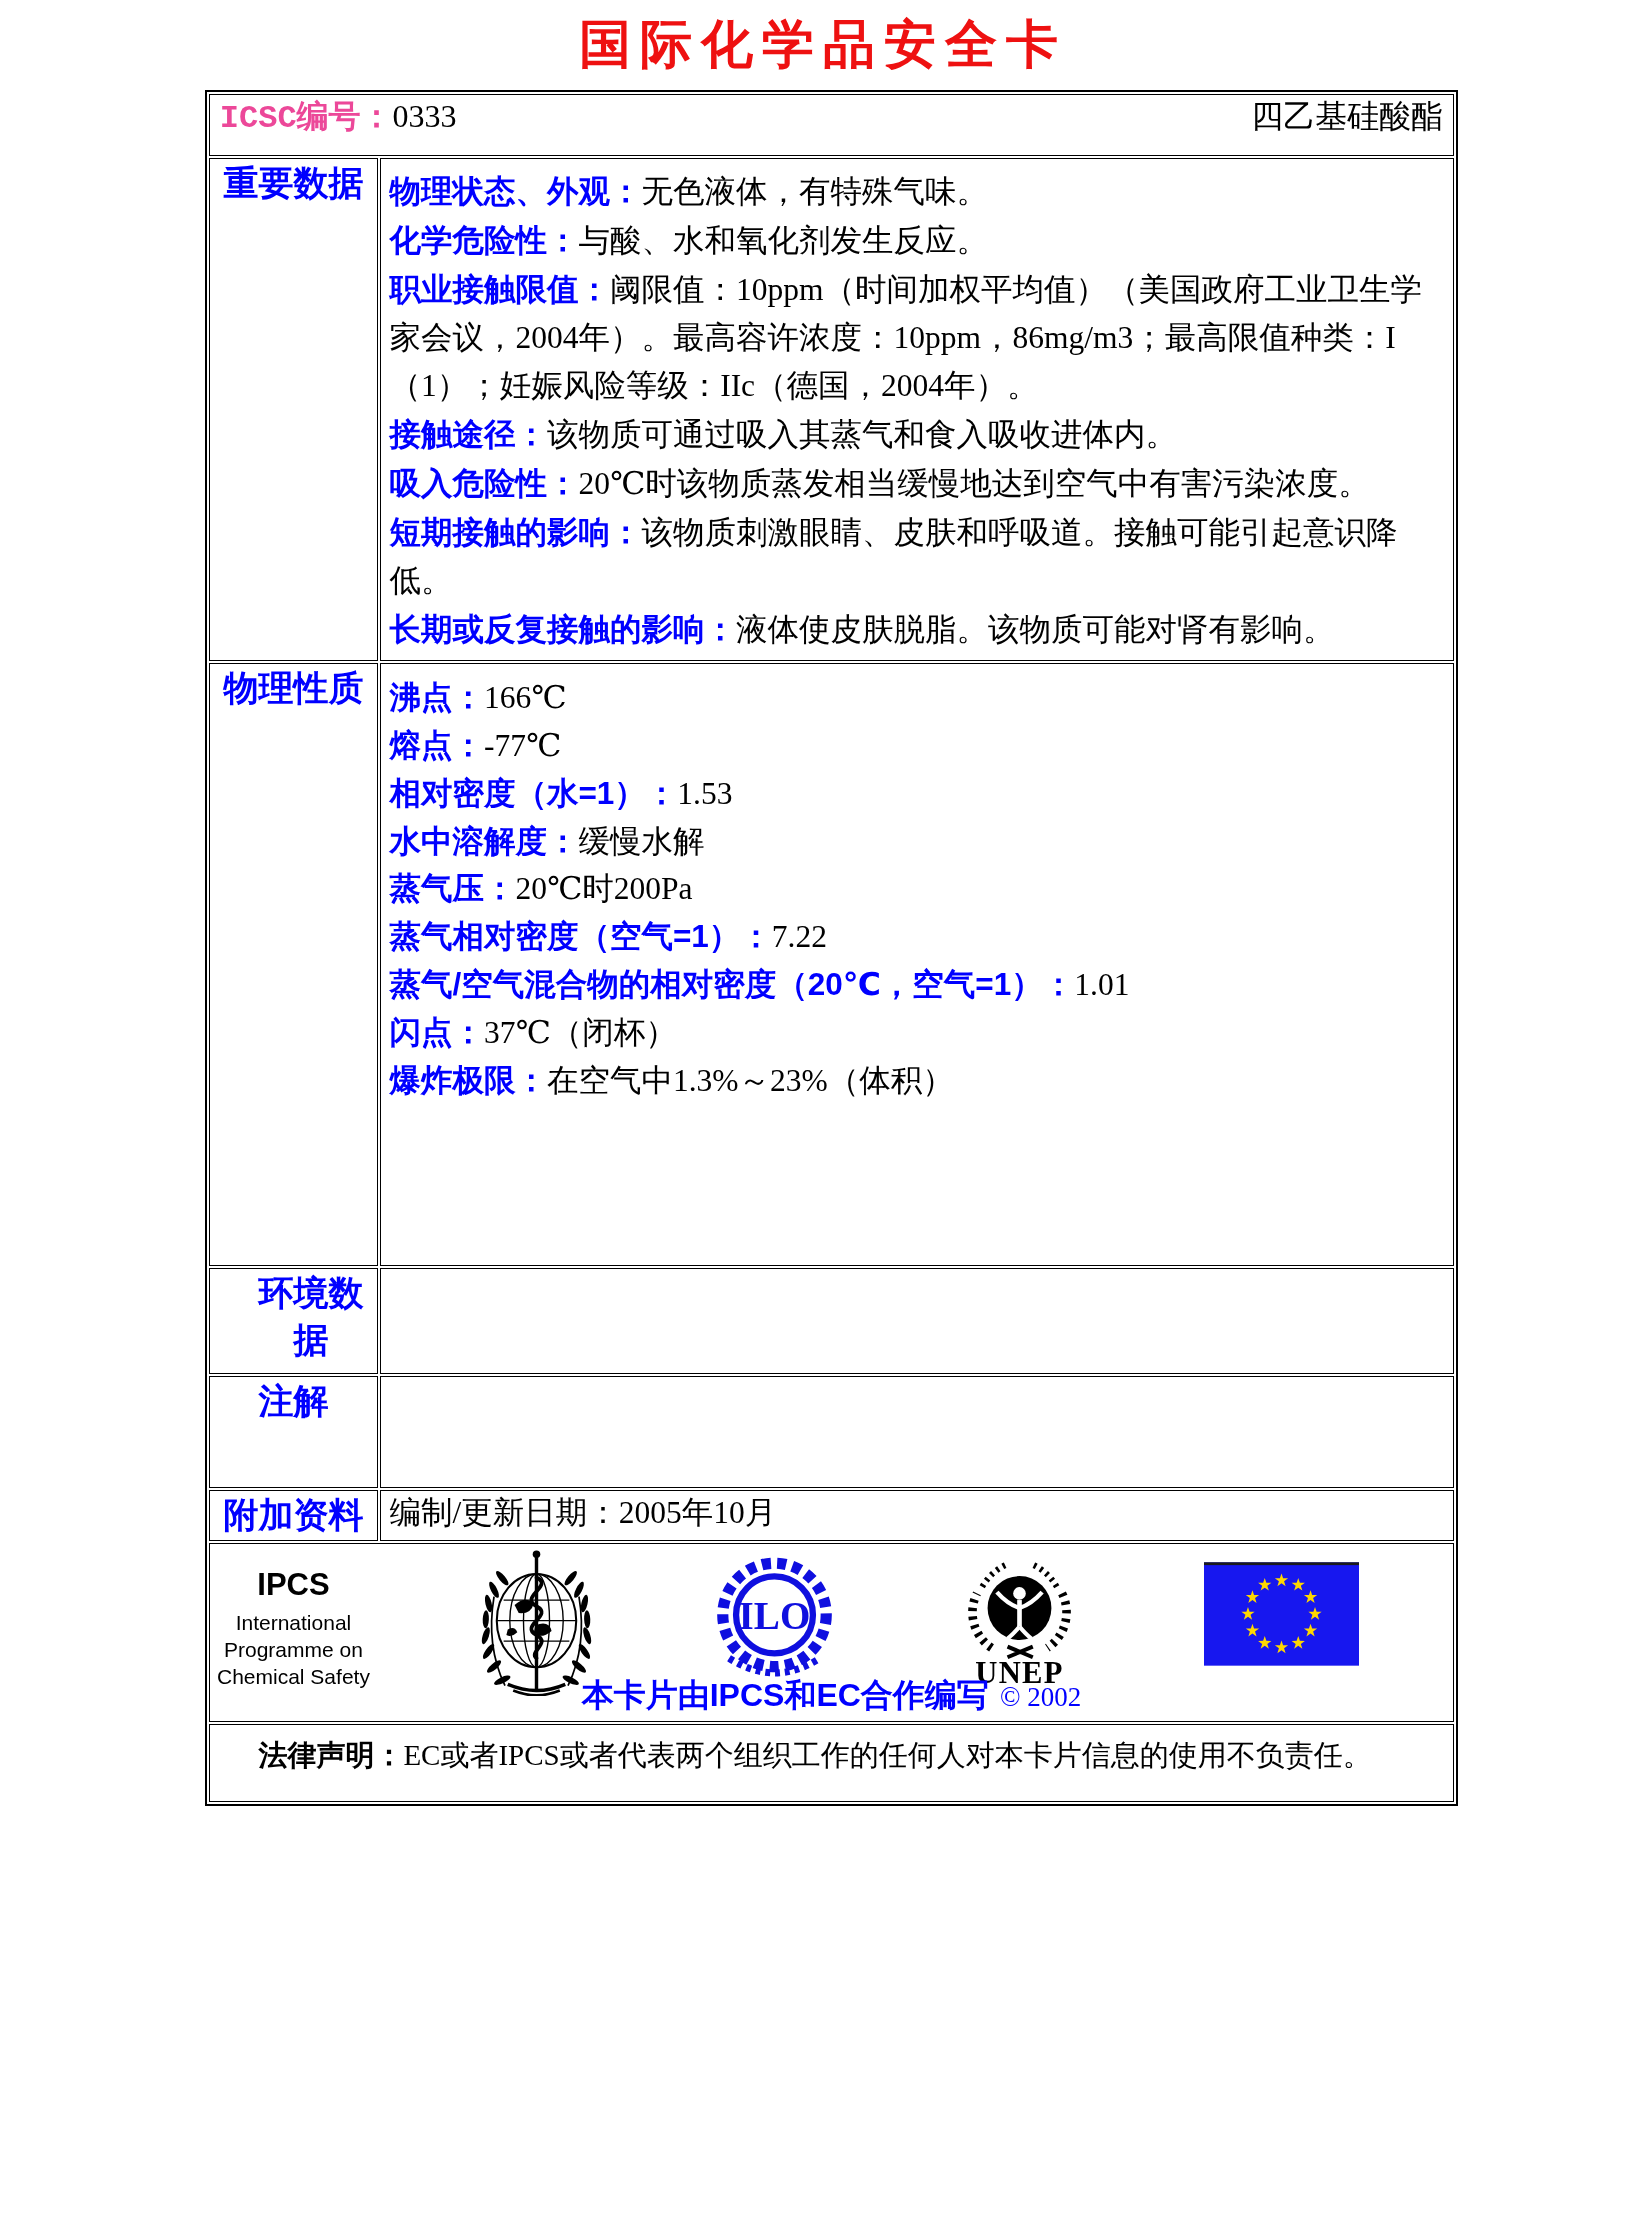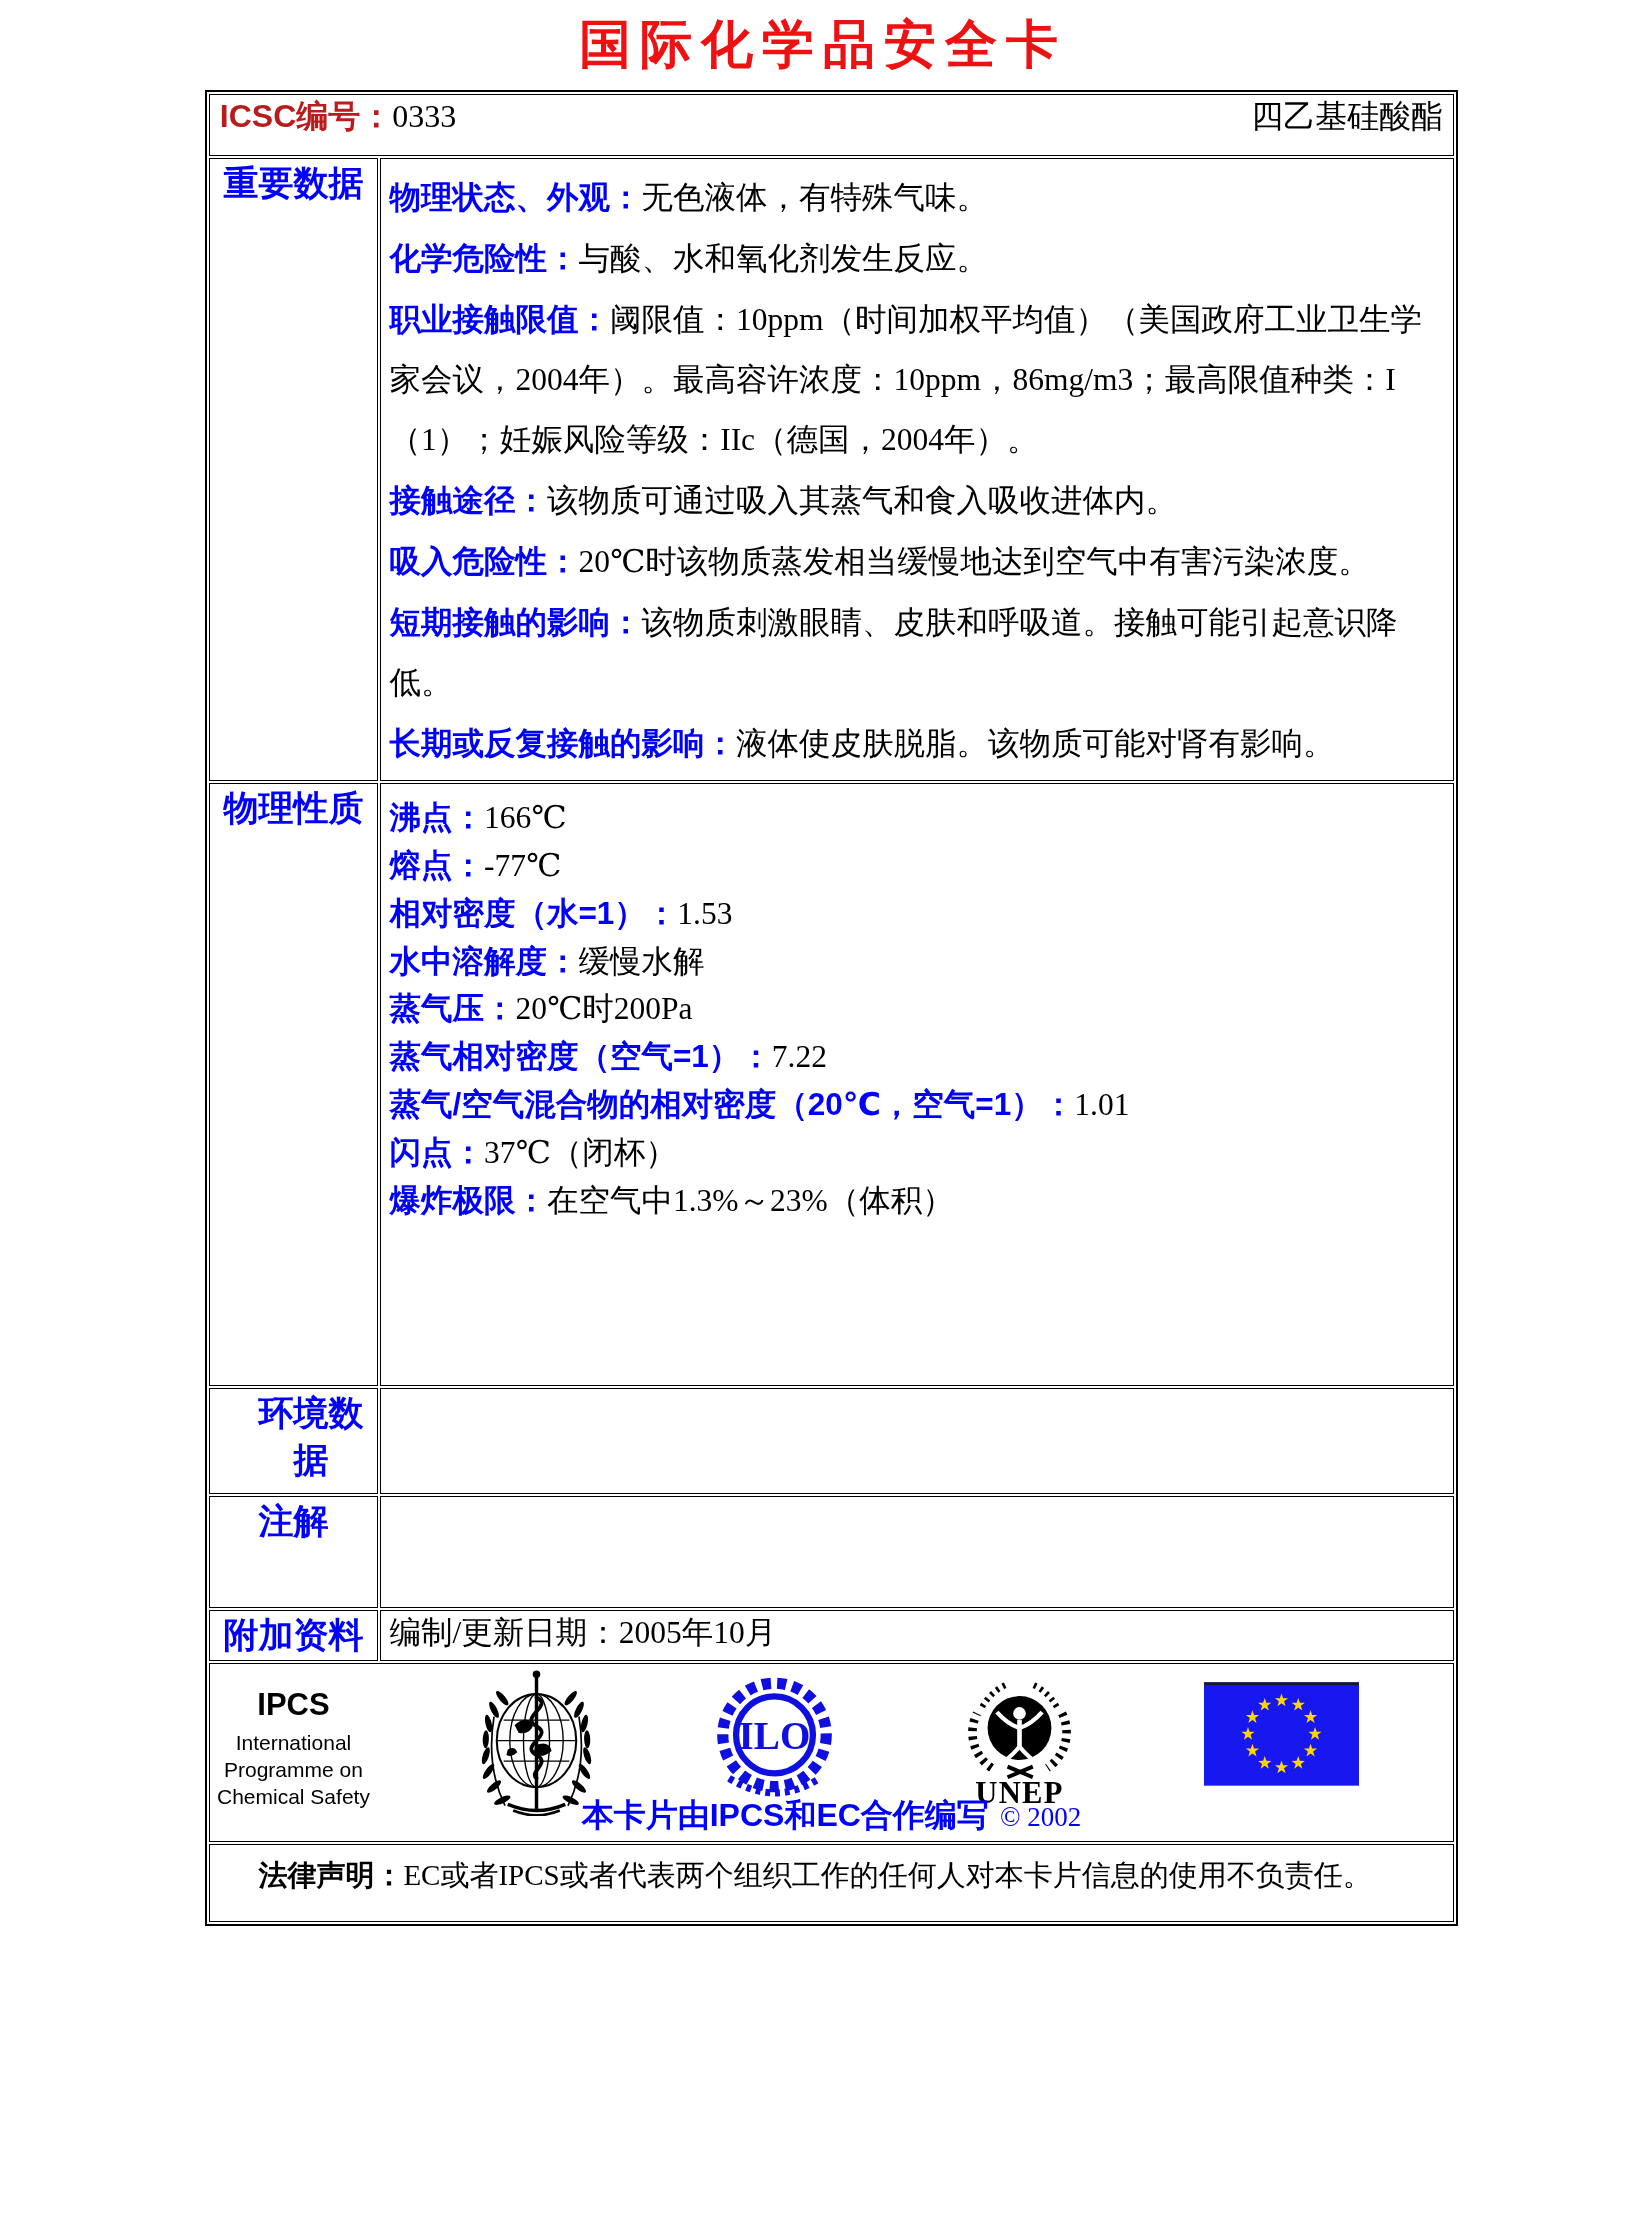--- a/index.html
+++ b/index.html
@@ -19,25 +19,25 @@
     border:2.8px solid #000; border-collapse:separate; border-spacing:2.8px;
     table-layout:fixed; background:#fff;
   }
   table.card td { border:1.4px solid #000; vertical-align:top; background:#fff; }
   td.lab {
     text-align:center; vertical-align:middle;
     color:#0000ff; font-weight:bold; font-size:35px;
     font-family:"Liberation Sans","DejaVu Sans",sans-serif;
   }
   td.head-cell { height:62px; vertical-align:middle; padding:0 9.8px; font-size:32px; }
-  .hdr-label { color:#b91c1c; font-weight:bold; font-family:Liberation Sans, sans-serif; }
+  .hdr-label { color:#ec4899; font-weight:bold; font-family:Liberation Mono, monospace; }
   .hdr-num { color:#000; }
   .chem-name { float:right; color:#000; }
   td.content { padding:8.4px 9.8px 5.6px 8.4px; }
-  p.imp  { font-size:31.5px; line-height:60px; margin:0; color:#000; }
+  p.imp  { font-size:31.5px; line-height:48px; margin:0; color:#000; }
   p.prop { font-size:31.5px; line-height:45px; margin:2.8px 0; color:#000; }
   .flabel { color:#0000ff; font-weight:bold; font-family:"Liberation Sans","DejaVu Sans",sans-serif; }
   .ftext  { color:#000; }
   td.row-important  { height:470px; }
   td.row-physical   { height:603px; }
   td.row-env        { height:106px;padding-left:36px; }
   td.row-notes      { height:112px; }
   td.row-additional { height:42px; vertical-align:middle; }
   td.additional-content { font-size:31.5px; padding:1.4px 8.4px; vertical-align:middle; }
   td.logos-cell { height:179px; position:relative; padding:0; }

